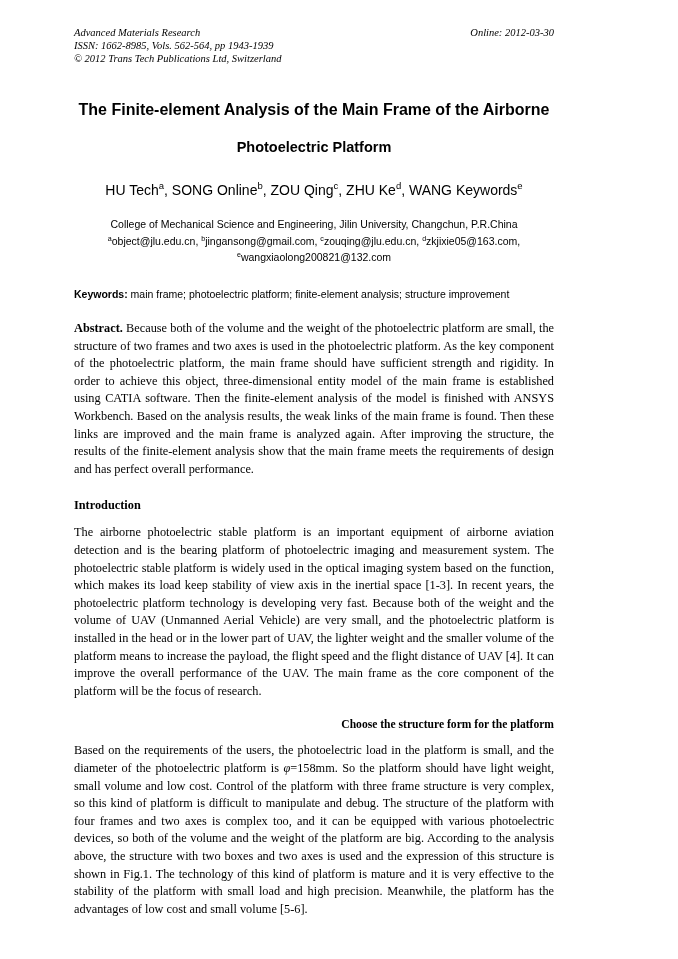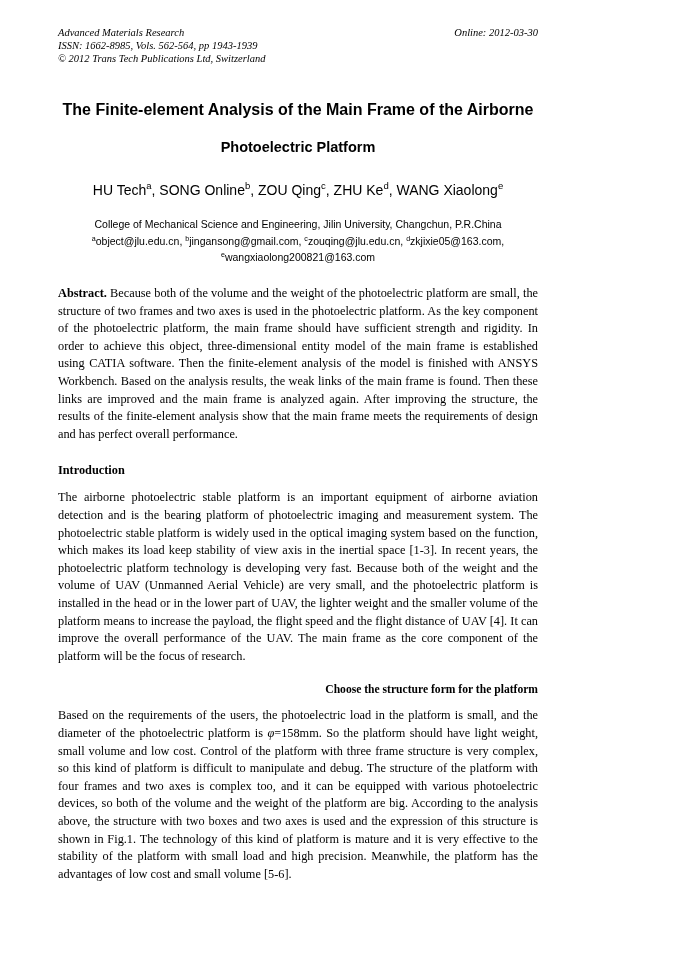--- a/index.html
+++ b/index.html
@@ -12,20 +12,21 @@
     color: #000000;
   }
   #page {
     position: relative;
     width: 596px;
     height: 959px;
     background: #ffffff;
     overflow: hidden;
     box-sizing: border-box;
     padding: 26px 58px 20px 58px;
+    margin-left: 16px;
   }
   .header-block {
     position: relative;
     font-style: italic;
     font-size: 10.5px;
     line-height: 13.2px;
   }
   .header-left {
     width: 70%;
   }
@@ -125,30 +126,33 @@
       <div>ISSN: 1662-8985, Vols. 562-564, pp 1943-1939</div>
       <div>© 2012 Trans Tech Publications Ltd, Switzerland</div>
     </div>
     <div class="header-right">Online: 2012-03-30</div>
   </div>
 
   <div class="title">The Finite-element Analysis of the Main Frame of the Airborne</div>
   <div class="title-line2">Photoelectric Platform</div>
 
   <div class="authors">
-    <span>HU Tech</span><sup>a</sup><span>, </span><span>SONG Online</span><sup>b</sup><span>, </span><span>ZOU Qing</span><sup>c</sup><span>, </span><span>ZHU Ke</span><sup>d</sup><span>, </span><span>WANG Xiaolong</span><sup>e</sup>
+    <span>HU Tech</span><sup>a</sup><span>, </span><span>SONG Online</span><sup>b</sup><span>, </span><span>ZOU Qing</span><sup>c</sup><span>, </span><span>ZHU Ke</span><sup>d</sup><span>, </span><span>WANG Keywords</span><sup>e</sup>
   </div>
 
   <div class="affil">College of Mechanical Science and Engineering, Jilin University, Changchun, P.R.China</div>
 
   <div class="emails">
     <sup>a</sup><span>object@jlu.edu.cn, </span><sup>b</sup><span>jingansong@gmail.com, </span><sup>c</sup><span>zouqing@jlu.edu.cn, </span><sup>d</sup><span>zkjixie05@163.com,</span><br>
-    <sup>e</sup><span>wangxiaolong200821@163.com</span>
+    <sup>e</sup><span>wangxiaolong200821@132.com</span>
   </div>
 
+  <div class="keywords">
+    <b>Keywords:</b><span> main frame; photoelectric platform; finite-element analysis; structure improvement</span>
+  </div>
 
   <div class="abstract">
     <span class="lead">Abstract.</span><span> Because both of the volume and the weight of the photoelectric platform are small, the structure of two frames and two axes is used in the photoelectric platform. As the key component of the photoelectric platform, the main frame should have sufficient strength and rigidity. In order to achieve this object, three-dimensional entity model of the main frame is established using CATIA software. Then the finite-element analysis of the model is finished with ANSYS Workbench. Based on the analysis results, the weak links of the main frame is found. Then these links are improved and the main frame is analyzed again. After improving the structure, the results of the finite-element analysis show that the main frame meets the requirements of design and has perfect overall performance.</span>
   </div>
 
   <div class="section-head">Introduction</div>
   <div class="para">The airborne photoelectric stable platform is an important equipment of airborne aviation detection and is the bearing platform of photoelectric imaging and measurement system. The photoelectric stable platform is widely used in the optical imaging system based on the function, which makes its load keep stability of view axis in the inertial space [1-3]. In recent years, the photoelectric platform technology is developing very fast. Because both of the weight and the volume of UAV (Unmanned Aerial Vehicle) are very small, and the photoelectric platform is installed in the head or in the lower part of UAV, the lighter weight and the smaller volume of the platform means to increase the payload, the flight speed and the flight distance of UAV [4]. It can improve the overall performance of the UAV. The main frame as the core component of the platform will be the focus of research.</div>
 
   <div class="subsection-head">Choose the structure form for the platform</div>
   <div class="para">

